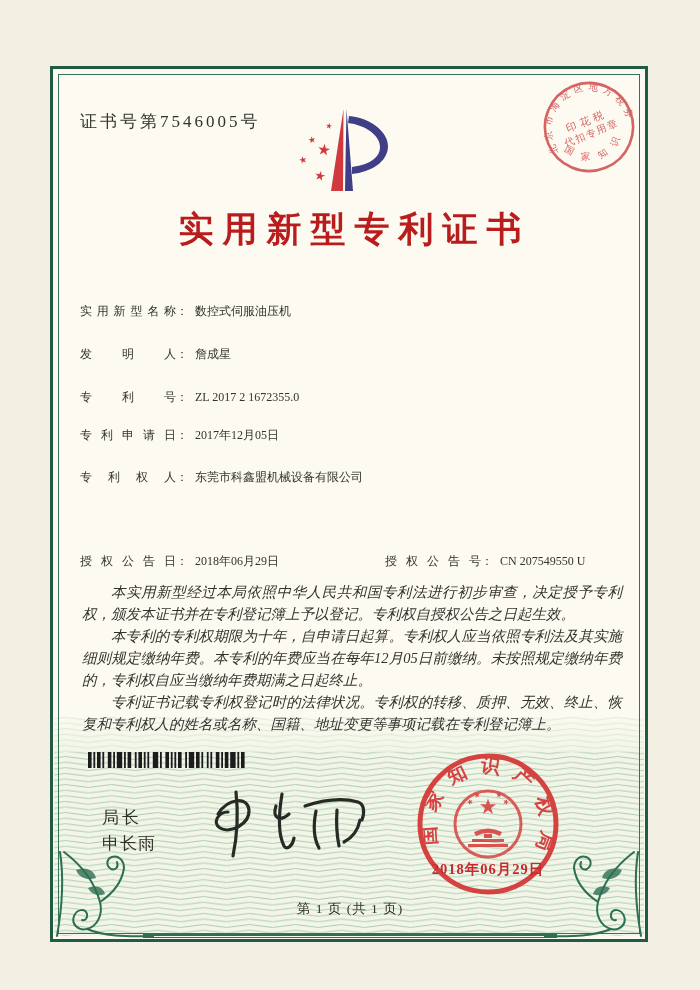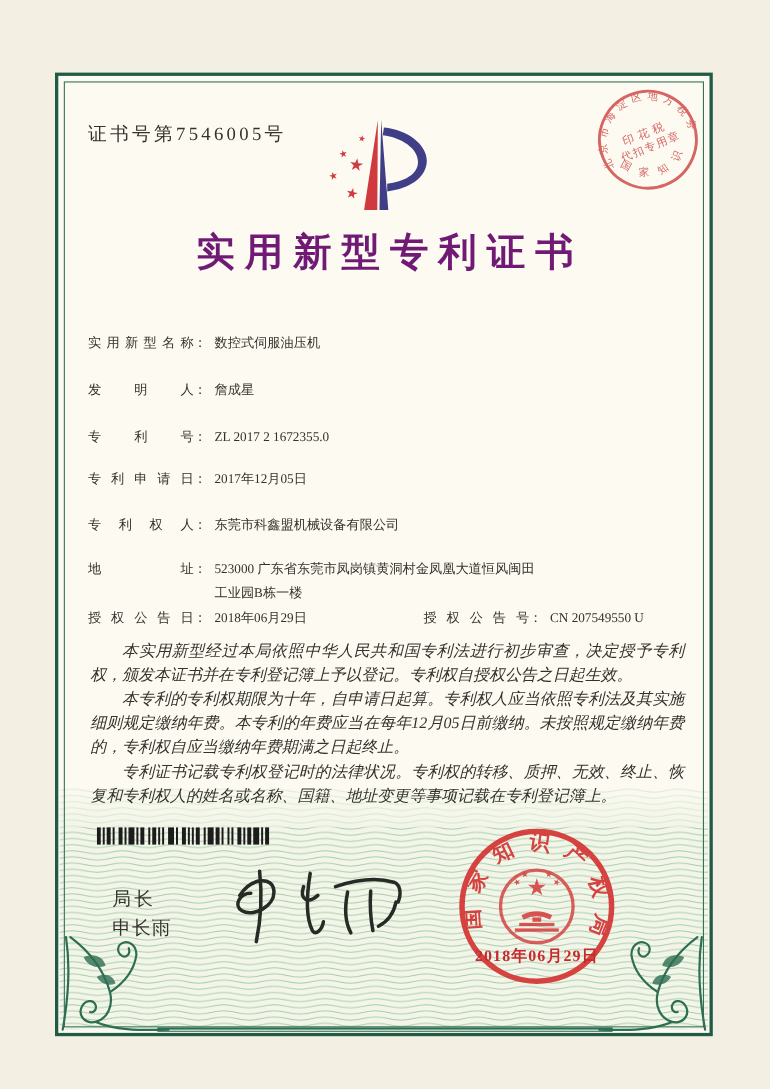--- a/index.html
+++ b/index.html
@@ -12,21 +12,21 @@
   }
   .page{position:absolute;inset:0;}
   .inner-bg{position:absolute;left:50px;top:66px;width:598px;height:876px;background:#fcfaf1;z-index:1;}
   .guilloche{position:absolute;left:54px;top:716px;z-index:2;}
   .frame-outer{position:absolute;left:50px;top:66px;width:598px;height:876px;border:3px solid #215b46;box-sizing:border-box;z-index:3;}
   .frame-inner{position:absolute;left:58px;top:74px;width:582px;height:860px;border:1px solid #367257;box-sizing:border-box;z-index:3;}
   .ornament{position:absolute;top:850px;z-index:3;}
   .bottom-rule{position:absolute;left:143px;top:934px;width:414px;height:4px;border-top:2px solid #2e6e52;border-bottom:1px solid #2e6e52;box-sizing:border-box;z-index:3;}
   .cert-no{position:absolute;left:80px;top:110px;font-size:17px;letter-spacing:3px;z-index:4;}
   .logo{position:absolute;left:295px;top:106px;z-index:4;}
-  .title{position:absolute;left:0;right:0;top:206px;text-align:center;font-size:35px;font-weight:700;letter-spacing:9px;text-indent:9px;color:#701a75;z-index:4;}
+  .title{position:absolute;left:0;right:0;top:206px;text-align:center;font-size:35px;font-weight:700;letter-spacing:9px;text-indent:9px;color:#b91c1c;z-index:4;}
   .field-row{position:absolute;left:80px;right:76px;font-size:12px;line-height:22px;z-index:4;}
   .flabel{display:inline-block;width:96px;text-align:justify;text-align-last:justify;vertical-align:top;}
   .colon{vertical-align:top;}
   .fvalue{display:inline-block;margin-left:7px;vertical-align:top;max-width:450px;}
   .pair2{position:absolute;left:305px;top:0;white-space:nowrap;}
   .paragraphs{position:absolute;left:82px;width:540px;top:581px;font-size:14.5px;line-height:22px;text-align:justify;z-index:4;font-style:italic;}
   .paragraphs p{margin:0;text-indent:2em;}
   .barcode{position:absolute;left:88px;top:752px;z-index:4;}
   .signer-title{position:absolute;left:102px;top:806px;font-size:17px;letter-spacing:3px;z-index:4;}
   .signer-name{position:absolute;left:102px;top:832px;font-size:17px;letter-spacing:1px;z-index:4;}
@@ -115,23 +115,20 @@
     <span class="flabel">发明人</span><span class="colon">：</span><span class="fvalue">詹成星</span>
   </div>
   <div class="field-row" style="top:386px">
     <span class="flabel">专利号</span><span class="colon">：</span><span class="fvalue">ZL 2017 2 1672355.0</span>
   </div>
   <div class="field-row" style="top:424px">
     <span class="flabel">专利申请日</span><span class="colon">：</span><span class="fvalue">2017年12月05日</span>
   </div>
   <div class="field-row" style="top:466px">
     <span class="flabel">专利权人</span><span class="colon">：</span><span class="fvalue">东莞市科鑫盟机械设备有限公司</span>
-  </div>
-  <div class="field-row" style="top:506px">
-    <span class="flabel">地址</span><span class="colon">：</span><span class="fvalue"><span>523000 广东省东莞市凤岗镇黄洞村金凤凰大道恒风闽田</span><br><span>工业园B栋一楼</span></span>
   </div>
   <div class="field-row" style="top:550px">
     <span class="flabel">授权公告日</span><span class="colon">：</span><span class="fvalue">2018年06月29日</span>
     <span class="pair2"><span class="flabel">授权公告号</span><span class="colon">：</span><span class="fvalue">CN 207549550 U</span></span>
   </div>
 
   <div class="paragraphs">
     <p>本实用新型经过本局依照中华人民共和国专利法进行初步审查，决定授予专利权，颁发本证书并在专利登记簿上予以登记。专利权自授权公告之日起生效。</p>
     <p>本专利的专利权期限为十年，自申请日起算。专利权人应当依照专利法及其实施细则规定缴纳年费。本专利的年费应当在每年12月05日前缴纳。未按照规定缴纳年费的，专利权自应当缴纳年费期满之日起终止。</p>
     <p>专利证书记载专利权登记时的法律状况。专利权的转移、质押、无效、终止、恢复和专利权人的姓名或名称、国籍、地址变更等事项记载在专利登记簿上。</p>
@@ -225,14 +222,15 @@
         <textPath href="#stampTop" startOffset="2">北京市海淀区地方税务局</textPath>
       </text>
       <text x="49" y="46" text-anchor="middle" font-size="10.5" letter-spacing="4">印花税</text>
       <text x="49" y="59" text-anchor="middle" font-size="10" letter-spacing="1.5">代扣专用章</text>
       <text font-size="9.5" letter-spacing="9.5">
         <textPath href="#stampBottom" startOffset="2">国家知识产权局</textPath>
       </text>
     </g>
   </svg>
 
+  <div class="footer">第 1 页 (共 1 页)</div>
 
 </div>
 
 </body></html>

